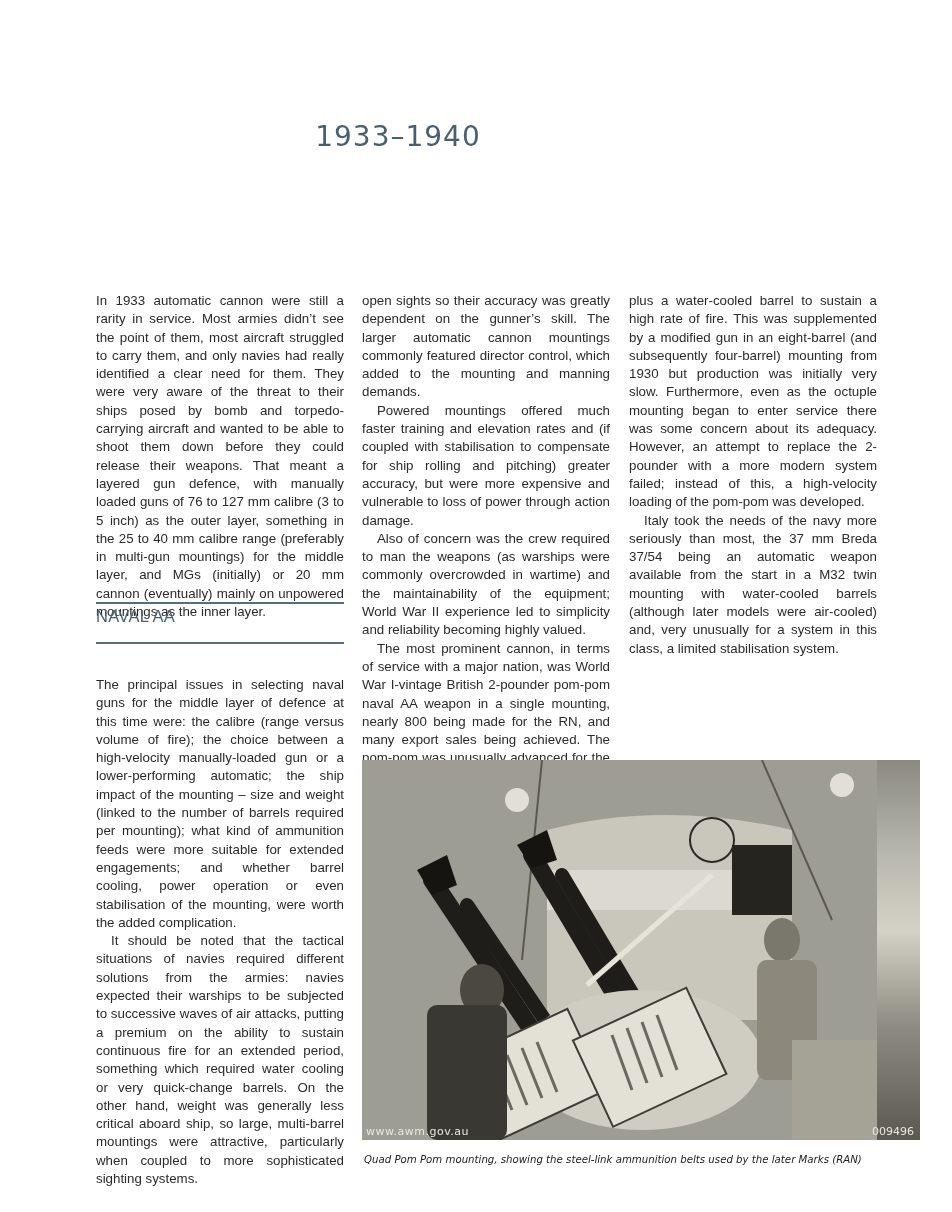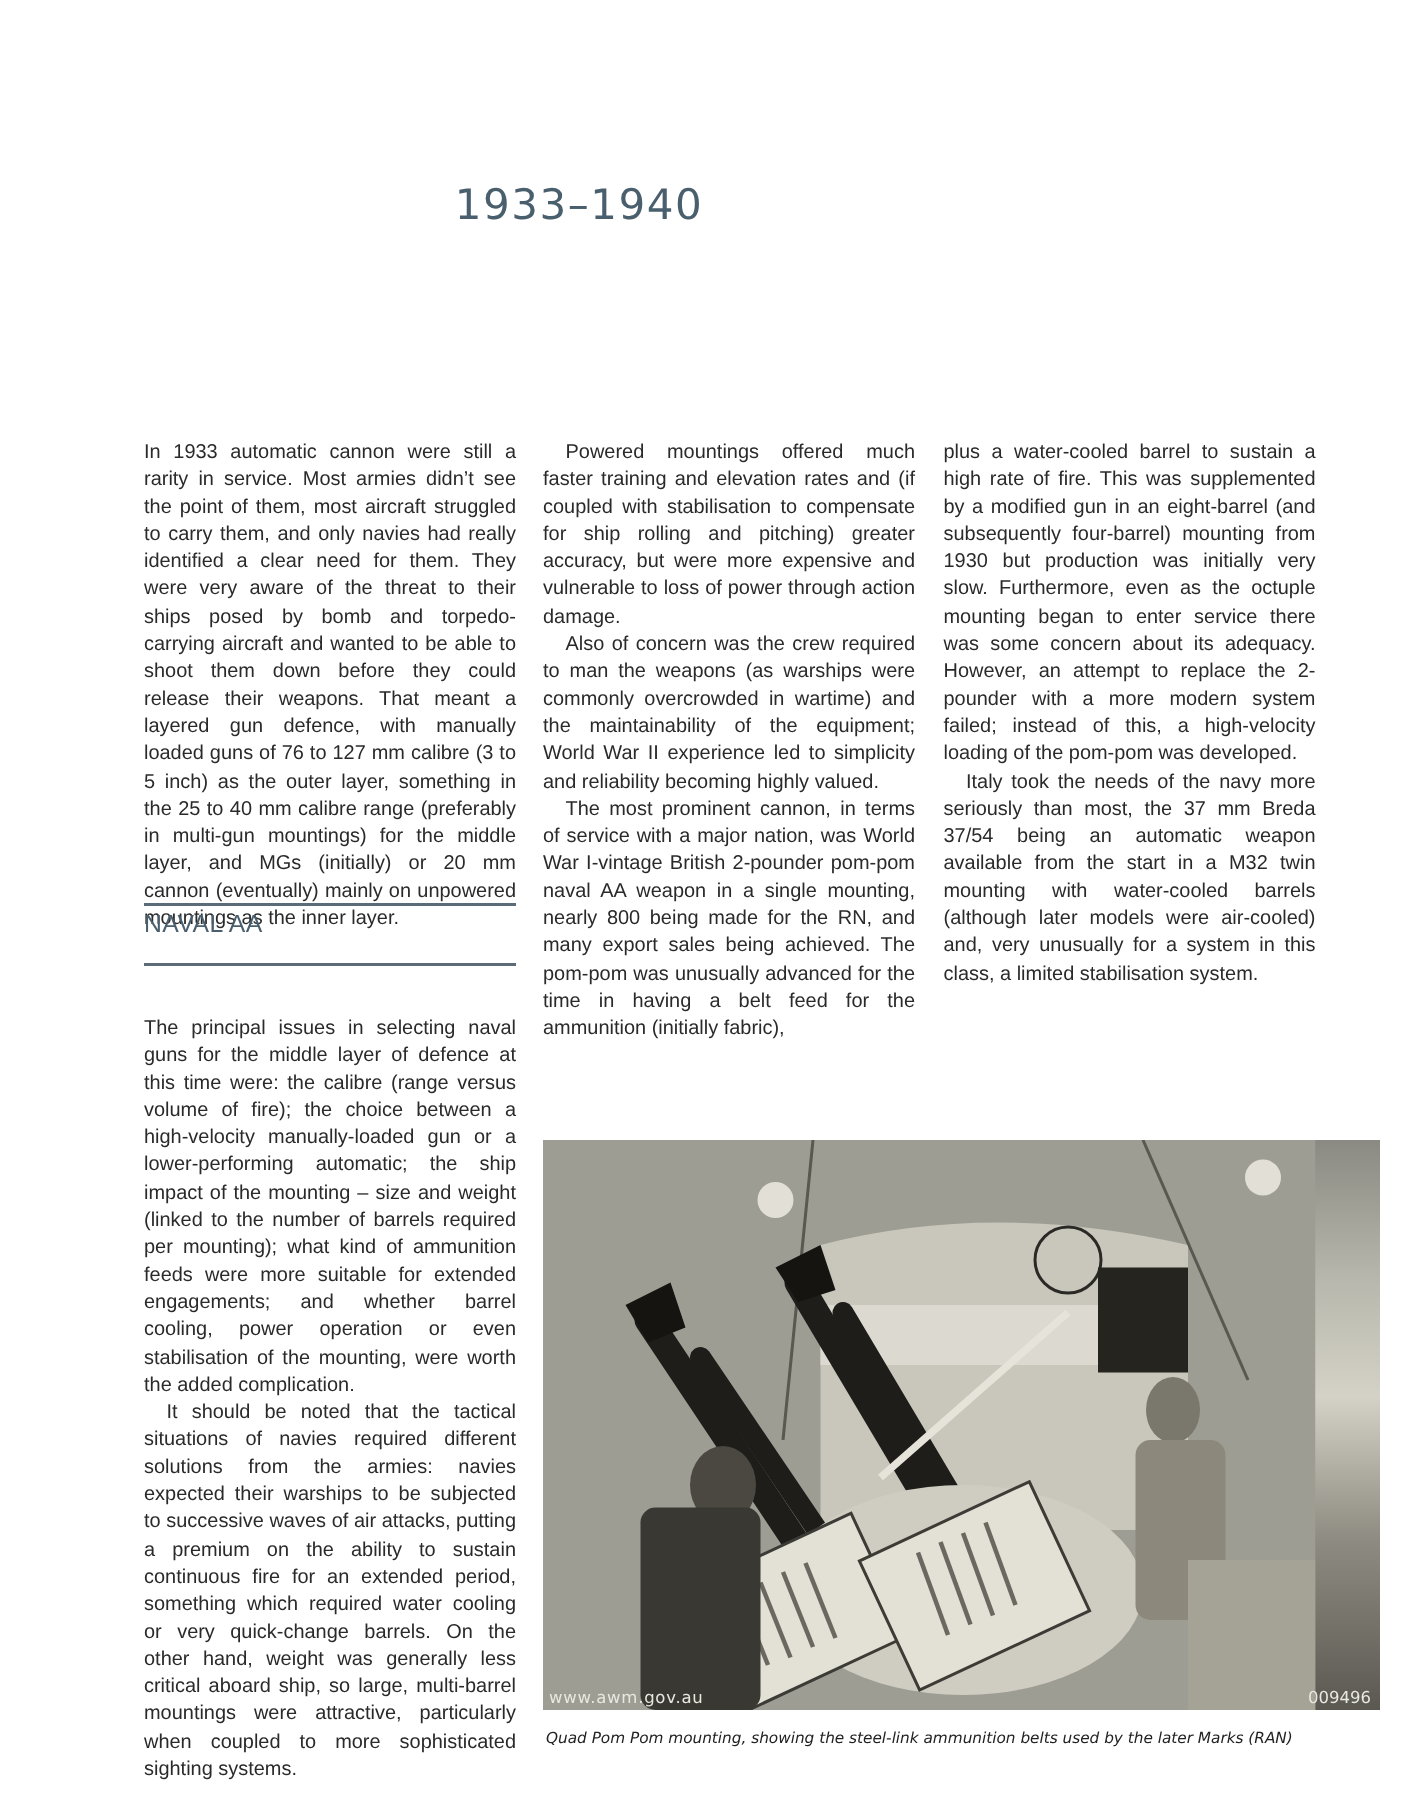--- a/index.html
+++ b/index.html
@@ -1,18 +1,18 @@
 <!DOCTYPE html>
 <html><head>
 <meta charset="utf-8">
 <style>
   html, body { margin: 0; padding: 0; background: #ffffff; }
   body { width: 952px; height: 1212px; position: relative; overflow: hidden;
          font-family: "Liberation Sans", "DejaVu Sans", sans-serif; color: #2a2a2a; }
-  .page-title { position: absolute; left: 0; width: 772px; top: 120px; text-align: center;
+  .page-title { position: absolute; left: 12px; width: 772px; top: 120px; text-align: center;
          font-family: "DejaVu Sans", sans-serif; font-size: 28px; color: #4a5f6e; letter-spacing: 1px; }
   .col { position: absolute; top: 252px; width: 248px; font-size: 13.3px; line-height: 18.3px;
          text-align: justify; margin-top: 40px; }
   .col p { margin: 0; }
   .col p.indent { text-indent: 15px; }
   #col1 { left: 96px; }
   #col2 { left: 362px; }
   #col3 { left: 629px; }
   .section-head { position: absolute; left: 96px; top: 602px; width: 248px; height: 42px;
          border-top: 2px solid #5b6c78; border-bottom: 2px solid #5b6c78; box-sizing: border-box; }
@@ -42,20 +42,21 @@
 <div class="section-head">
   <span>NAVAL AA</span>
 </div>
 
 <div id="col1b" class="col">
   <p>The principal issues in selecting naval guns for the middle layer of defence at this time were: the calibre (range versus volume of fire); the choice between a high-velocity manually-loaded gun or a lower-performing automatic; the ship impact of the mounting – size and weight (linked to the number of barrels required per mounting); what kind of ammunition feeds were more suitable for extended engagements; and whether barrel cooling, power operation or even stabilisation of the mounting, were worth the added complication.</p>
   <p class="indent">It should be noted that the tactical situations of navies required different solutions from the armies: navies expected their warships to be subjected to successive waves of air attacks, putting a premium on the ability to sustain continuous fire for an extended period, something which required water cooling or very quick-change barrels. On the other hand, weight was generally less critical aboard ship, so large, multi-barrel mountings were attractive, particularly when coupled to more sophisticated sighting systems.</p>
 </div>
 
 <div id="col2" class="col">
+  <p>open sights so their accuracy was greatly dependent on the gunner’s skill. The larger automatic cannon mountings commonly featured director control, which added to the mounting and manning demands.</p>
   <p class="indent">Powered mountings offered much faster training and elevation rates and (if coupled with stabilisation to compensate for ship rolling and pitching) greater accuracy, but were more expensive and vulnerable to loss of power through action damage.</p>
   <p class="indent">Also of concern was the crew required to man the weapons (as warships were commonly overcrowded in wartime) and the maintainability of the equipment; World War II experience led to simplicity and reliability becoming highly valued.</p>
   <p class="indent">The most prominent cannon, in terms of service with a major nation, was World War I-vintage British 2-pounder pom-pom naval AA weapon in a single mounting, nearly 800 being made for the RN, and many export sales being achieved. The pom-pom was unusually advanced for the time in having a belt feed for the ammunition (initially fabric),</p>
 </div>
 
 <div id="col3" class="col">
   <p>plus a water-cooled barrel to sustain a high rate of fire. This was supplemented by a modified gun in an eight-barrel (and subsequently four-barrel) mounting from 1930 but production was initially very slow. Furthermore, even as the octuple mounting began to enter service there was some concern about its adequacy. However, an attempt to replace the 2-pounder with a more modern system failed; instead of this, a high-velocity loading of the pom-pom was developed.</p>
   <p class="indent">Italy took the needs of the navy more seriously than most, the 37 mm Breda 37/54 being an automatic weapon available from the start in a M32 twin mounting with water-cooled barrels (although later models were air-cooled) and, very unusually for a system in this class, a limited stabilisation system.</p>
 </div>
 

